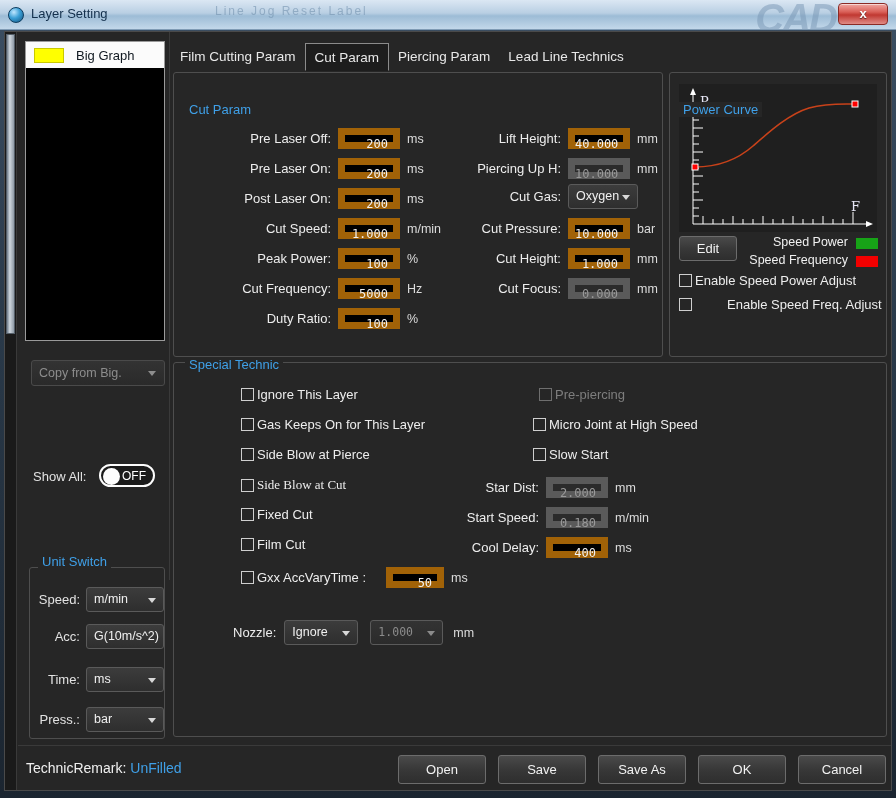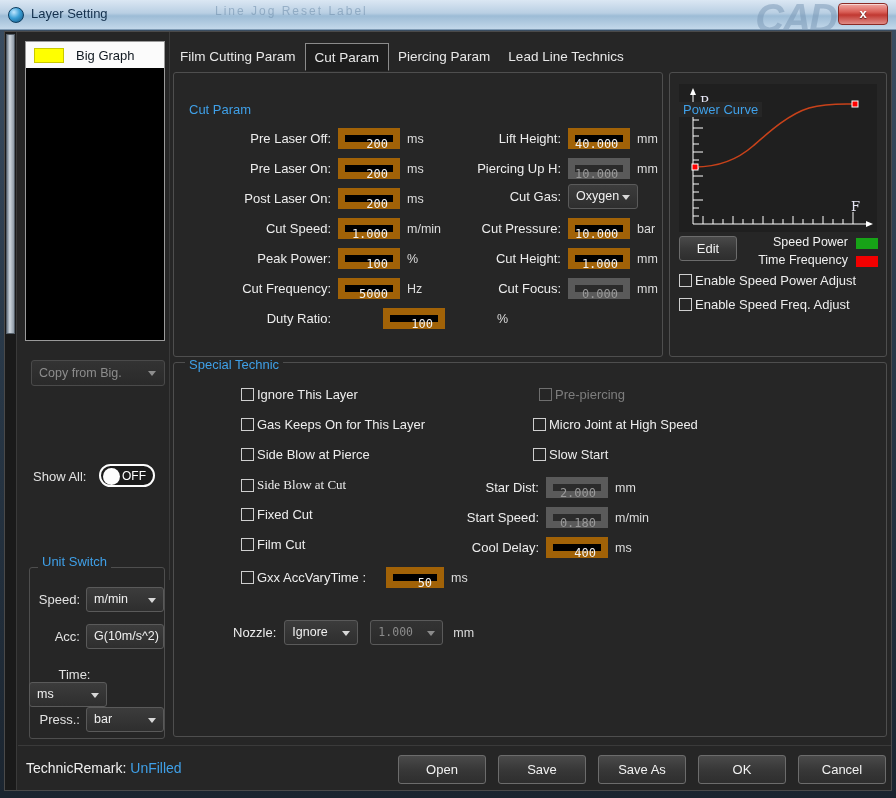--- a/index.html
+++ b/index.html
@@ -262,21 +262,21 @@
         </div>
       </div>
 
       <div class="unit-row" style="left:11px; top:592px;">
         <div class="lbl">Acc:</div>
         <div class="combo" style="width:78px; overflow:hidden;">
           <span>G(10m/s^2)</span>
         </div>
       </div>
 
-      <div class="unit-row" style="left:11px; top:635px;flex-direction:column;">
+      <div class="unit-row" style="left:11px; top:635px;">
         <div class="lbl">Time:</div>
         <div class="combo" style="width:78px;">
           <span>ms</span>
           <span class="arrow"></span>
         </div>
       </div>
 
       <div class="unit-row" style="left:11px; top:675px;">
         <div class="lbl">Press.:</div>
         <div class="combo" style="width:78px;">
@@ -321,21 +321,21 @@
       <div class="fld-row" style="left:30px; top:216px;">
         <div class="fld-lbl" style="width:130px;">Peak Power:</div>
         <div class="inp" style="width:62px; margin-left:7px;">100</div>
         <div class="unit">%</div>
       </div>
       <div class="fld-row" style="left:30px; top:246px;">
         <div class="fld-lbl" style="width:130px;">Cut Frequency:</div>
         <div class="inp" style="width:62px; margin-left:7px;">5000</div>
         <div class="unit">Hz</div>
       </div>
-      <div class="fld-row" style="left:30px; top:276px;gap:45px;">
+      <div class="fld-row" style="left:30px; top:276px;">
         <div class="fld-lbl" style="width:130px;">Duty Ratio:</div>
         <div class="inp" style="width:62px; margin-left:7px;">100</div>
         <div class="unit">%</div>
       </div>
 
       <div class="fld-row" style="left:255px; top:96px;">
         <div class="fld-lbl" style="width:135px;">Lift Height:</div>
         <div class="inp" style="width:62px; margin-left:7px;">40.000</div>
         <div class="unit">mm</div>
       </div>
@@ -420,28 +420,28 @@
             <rect x="173" y="17" width="6" height="6" fill="#ff0000" stroke="#ffffff" stroke-width="1"></rect>
             <text x="21" y="22" fill="#e6e6f5" font-family="DejaVu Serif, serif" font-size="13">P</text>
             <text x="172" y="127" fill="#e6e6f5" font-family="DejaVu Serif, serif" font-size="13">F</text>
           </svg>
         </div>
 
         <div class="btn" style="position:absolute; left:9px; top:163px; width:58px; height:25px; line-height:23px;">Edit</div>
 
         <div class="legend-item" style="right:38px; top:162px;">Speed Power</div>
         <div class="legend-chip" style="right:8px; top:165px; background:#17a317;"></div>
-        <div class="legend-item" style="right:38px; top:180px;">Time Frequency</div>
+        <div class="legend-item" style="right:38px; top:180px;">Speed Frequency</div>
         <div class="legend-chip" style="right:8px; top:183px; background:#f20000;"></div>
 
         <div class="cb-row" style="left:9px; top:200px;">
           <div class="cbox"></div>
           <div class="cb-txt">Enable Speed Power Adjust</div>
         </div>
-        <div class="cb-row" style="left:9px; top:224px;">
+        <div class="cb-row" style="left:9px; top:224px;gap:32px;">
           <div class="cbox"></div>
           <div class="cb-txt">Enable Speed Freq. Adjust</div>
         </div>
       </div>
       <div class="group-legend" style="left:508px; top:70px;">Power Curve</div>
 
       <div class="group" style="left:2px; top:330px; width:714px; height:375px;"></div>
       <div class="group-legend" style="left:14px; top:325px;">Special Technic</div>
 
       <div class="cb-row" style="left:70px; top:355px;">

